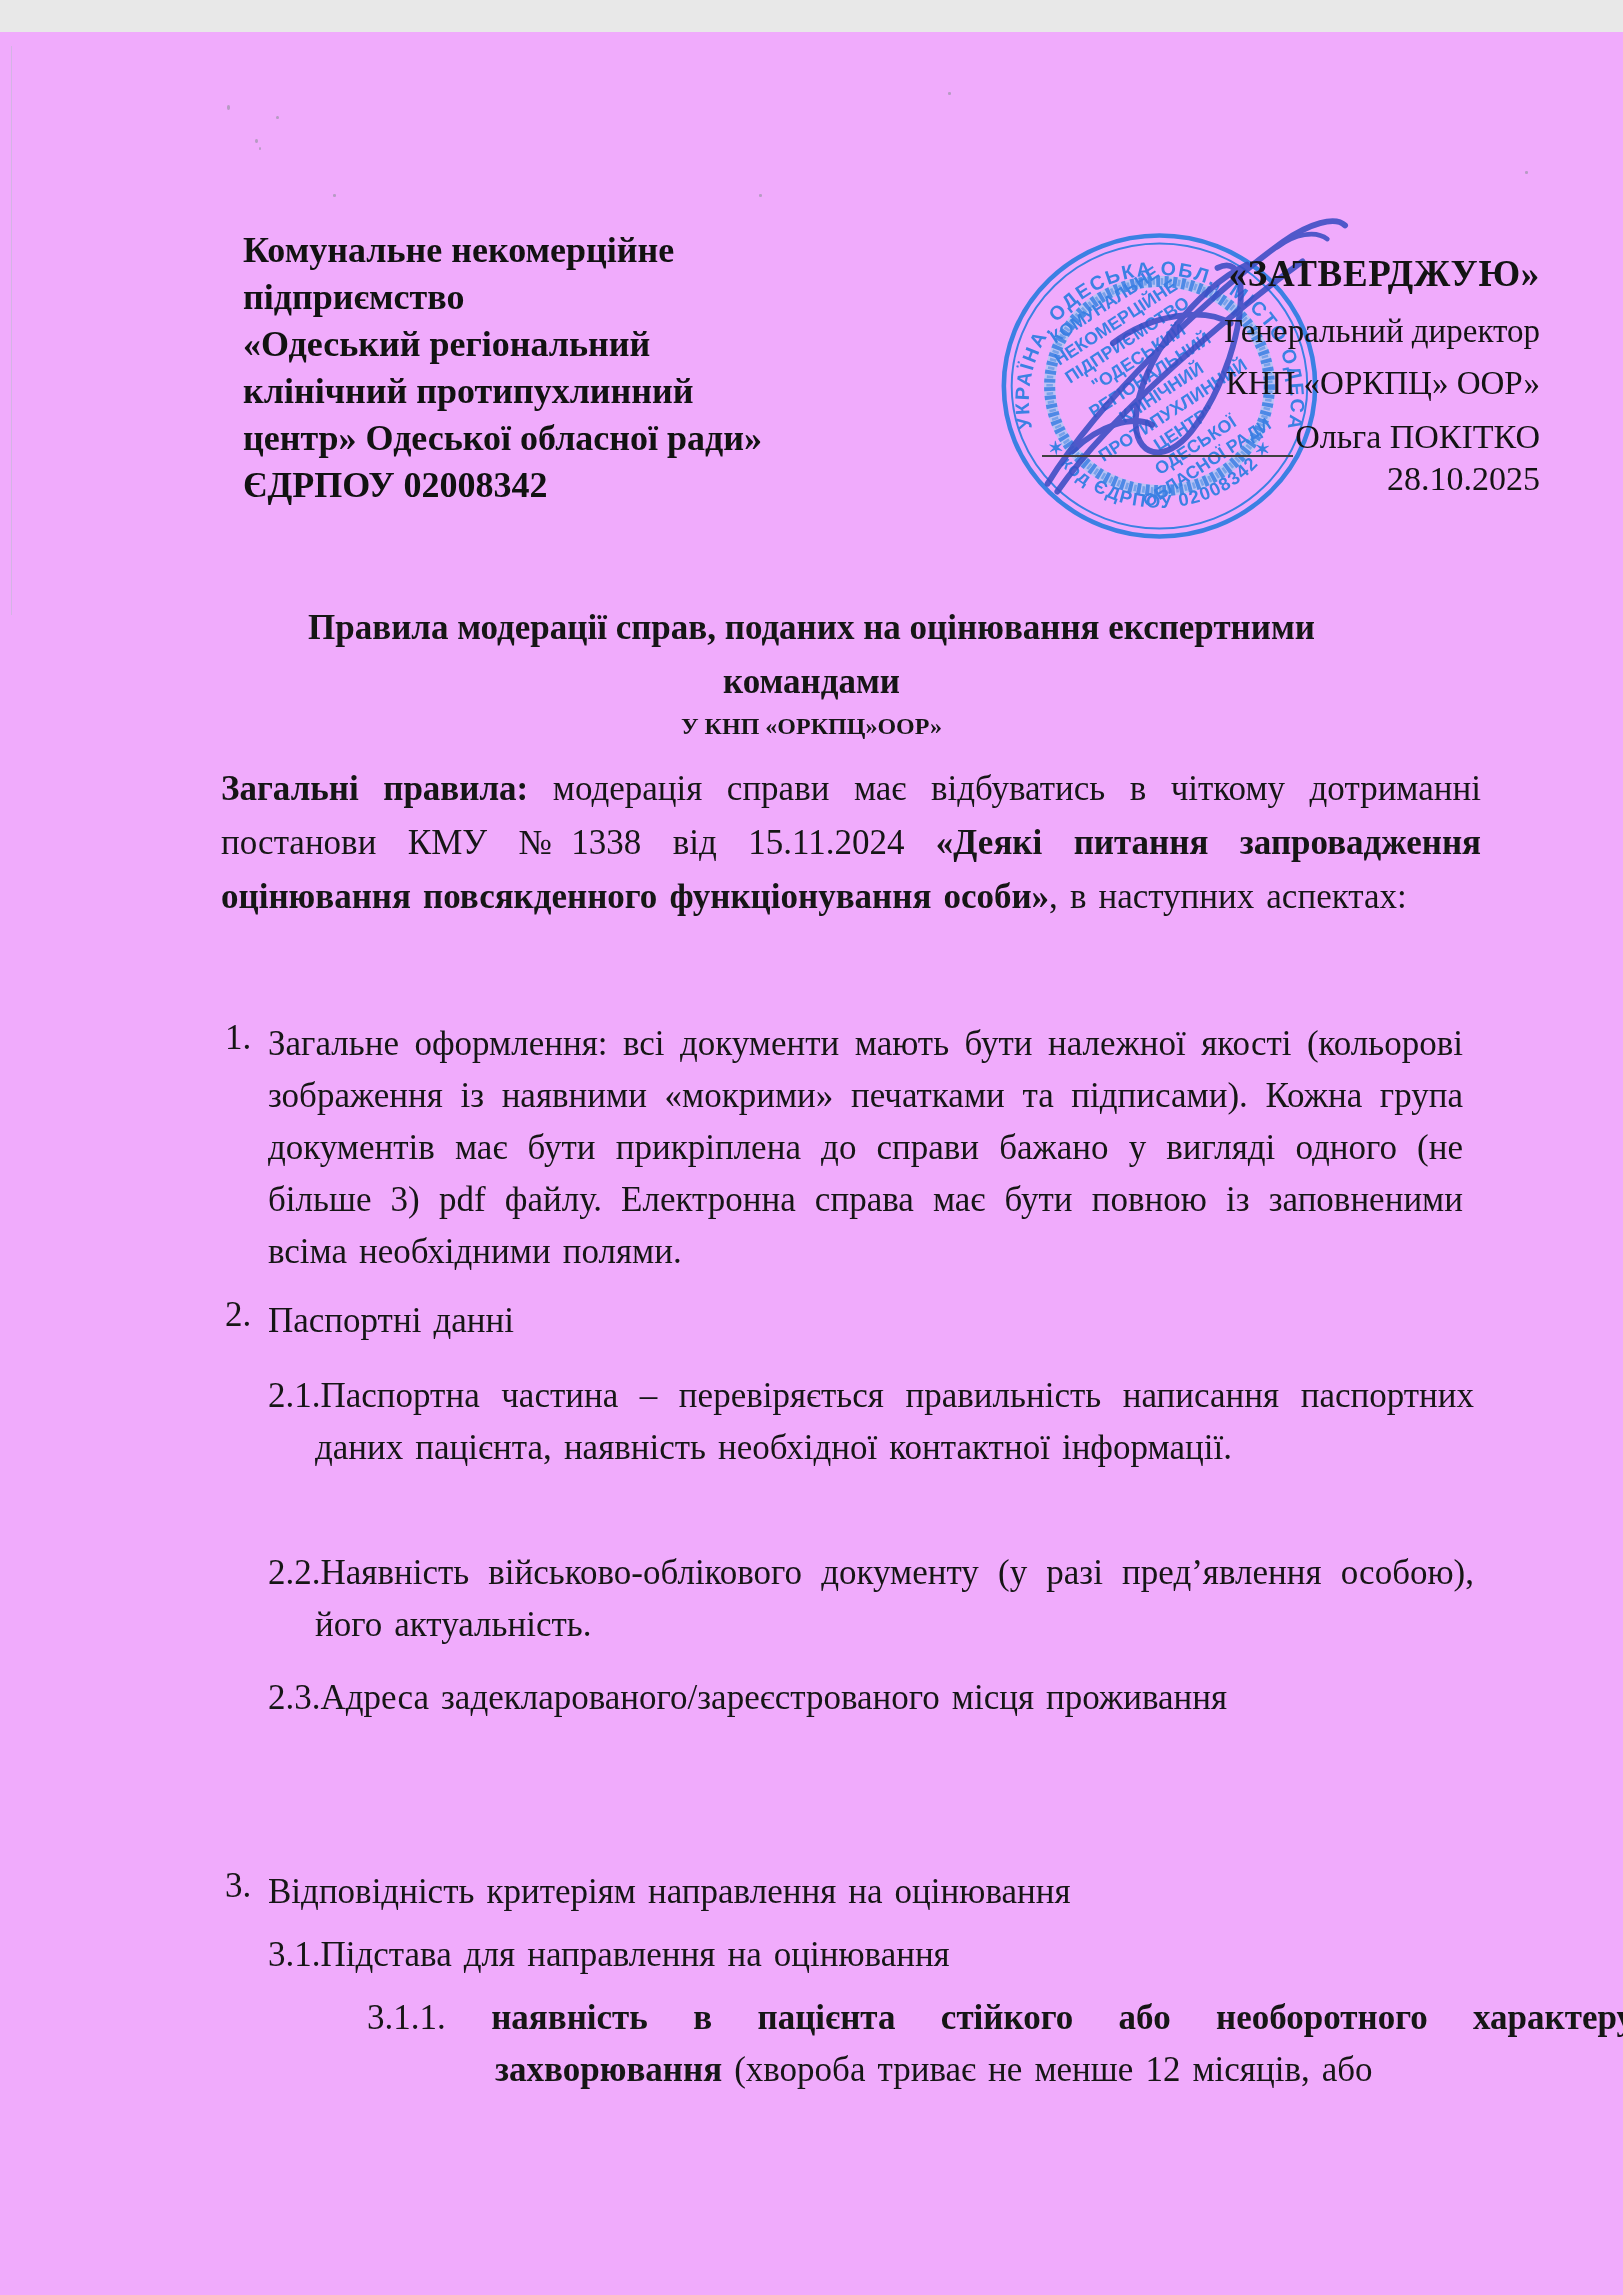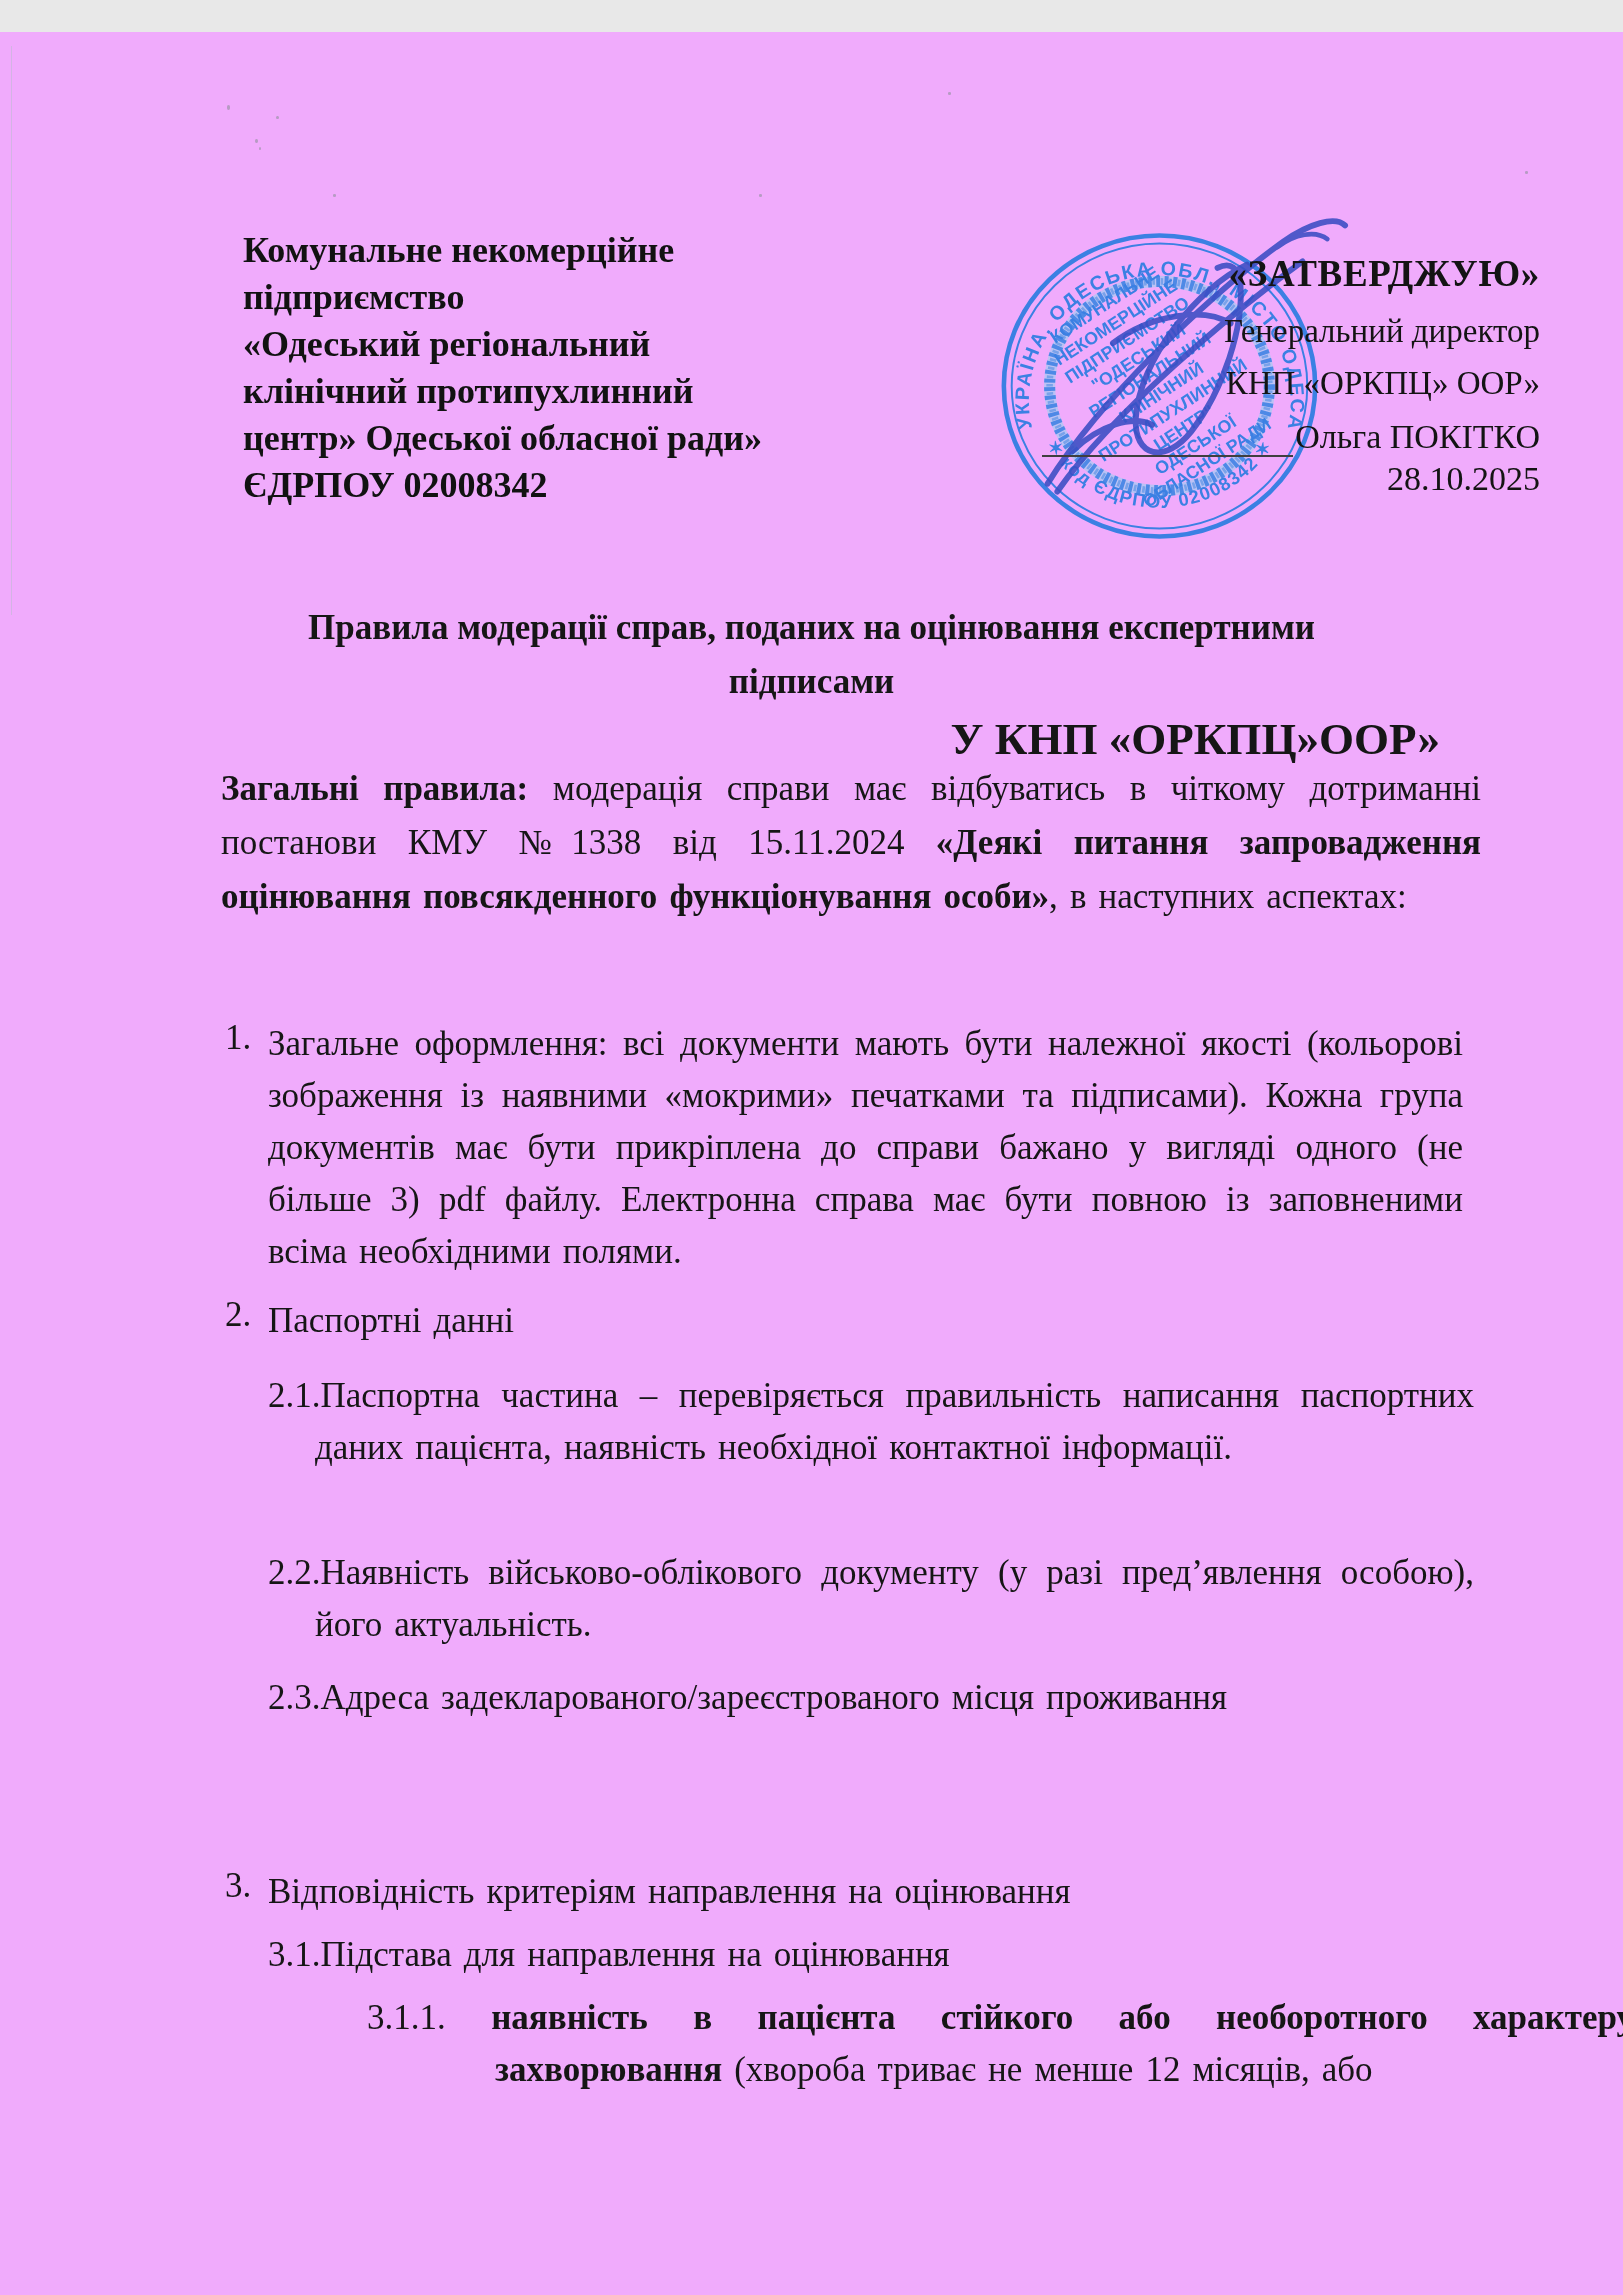--- a/index.html
+++ b/index.html
@@ -29,21 +29,21 @@
   .stamp{position:absolute;left:999px;top:199px;width:321px;height:310px;opacity:.93;}
   .signature{position:absolute;left:982px;top:164px;width:458px;height:340px;}
   
   .doc-title{
     position:absolute;left:183px;top:569px;width:1257px;
     text-align:center;font-weight:700;font-size:35px;line-height:54px;
     white-space:pre-line;
   }
   .doc-subtitle{
     position:absolute;left:183px;top:681px;width:1257px;
-    text-align:right;font-weight:700;font-size:45px;
+    text-align:center;font-weight:700;font-size:24px;
   }
   
   .body-txt{font-size:35px;line-height:52px;text-align:justify;word-spacing:3.3px;color:#161616;}
   .intro{position:absolute;left:221px;top:730px;width:1260px;line-height:54px;}
   .b{font-weight:700;}
   .num{position:absolute;font-size:35px;color:#161616;}
   .n1{left:225px;}
   .t1{position:absolute;left:268px;width:1195px;}
   .hang{position:absolute;}
   .h2{left:268px;width:1159px;padding-left:47px;text-indent:-47px;}
@@ -124,21 +124,21 @@
 
   <div class="sig-line"></div>
 
   <div class="apr apr-zatv">«ЗАТВЕРДЖУЮ»</div>
   <div class="apr apr-dir">Генеральний директор</div>
   <div class="apr apr-knp">КНП «ОРКПЦ» ООР»</div>
   <div class="apr apr-olga">Ольга ПОКІТКО</div>
   <div class="apr apr-date">28.10.2025</div>
 
   <div class="doc-title">Правила модерації справ, поданих на оцінювання експертними
-підписами</div>
+командами</div>
   <div class="doc-subtitle">У КНП «ОРКПЦ»ООР»</div>
 
   <div class="body-txt intro"><span class="b">Загальні правила:</span><span> модерація справи має відбуватись в чіткому дотриманні постанови КМУ №1338 від 15.11.2024 </span><span class="b">«Деякі питання запровадження оцінювання повсякденного функціонування особи»</span><span>, в наступних аспектах:</span></div>
 
   <div class="num n1" style="top:986px;">1.</div>
   <div class="body-txt t1" style="top:986px;">Загальне оформлення: всі документи мають бути належної якості (кольорові зображення із наявними «мокрими» печатками та підписами). Кожна група документів має бути прикріплена до справи бажано у вигляді одного (не більше 3) pdf файлу. Електронна справа має бути повною із заповненими всіма необхідними полями.</div>
 
   <div class="num n1" style="top:1263px;">2.</div>
   <div class="body-txt t1 single" style="top:1263px;">Паспортні данні</div>
 

